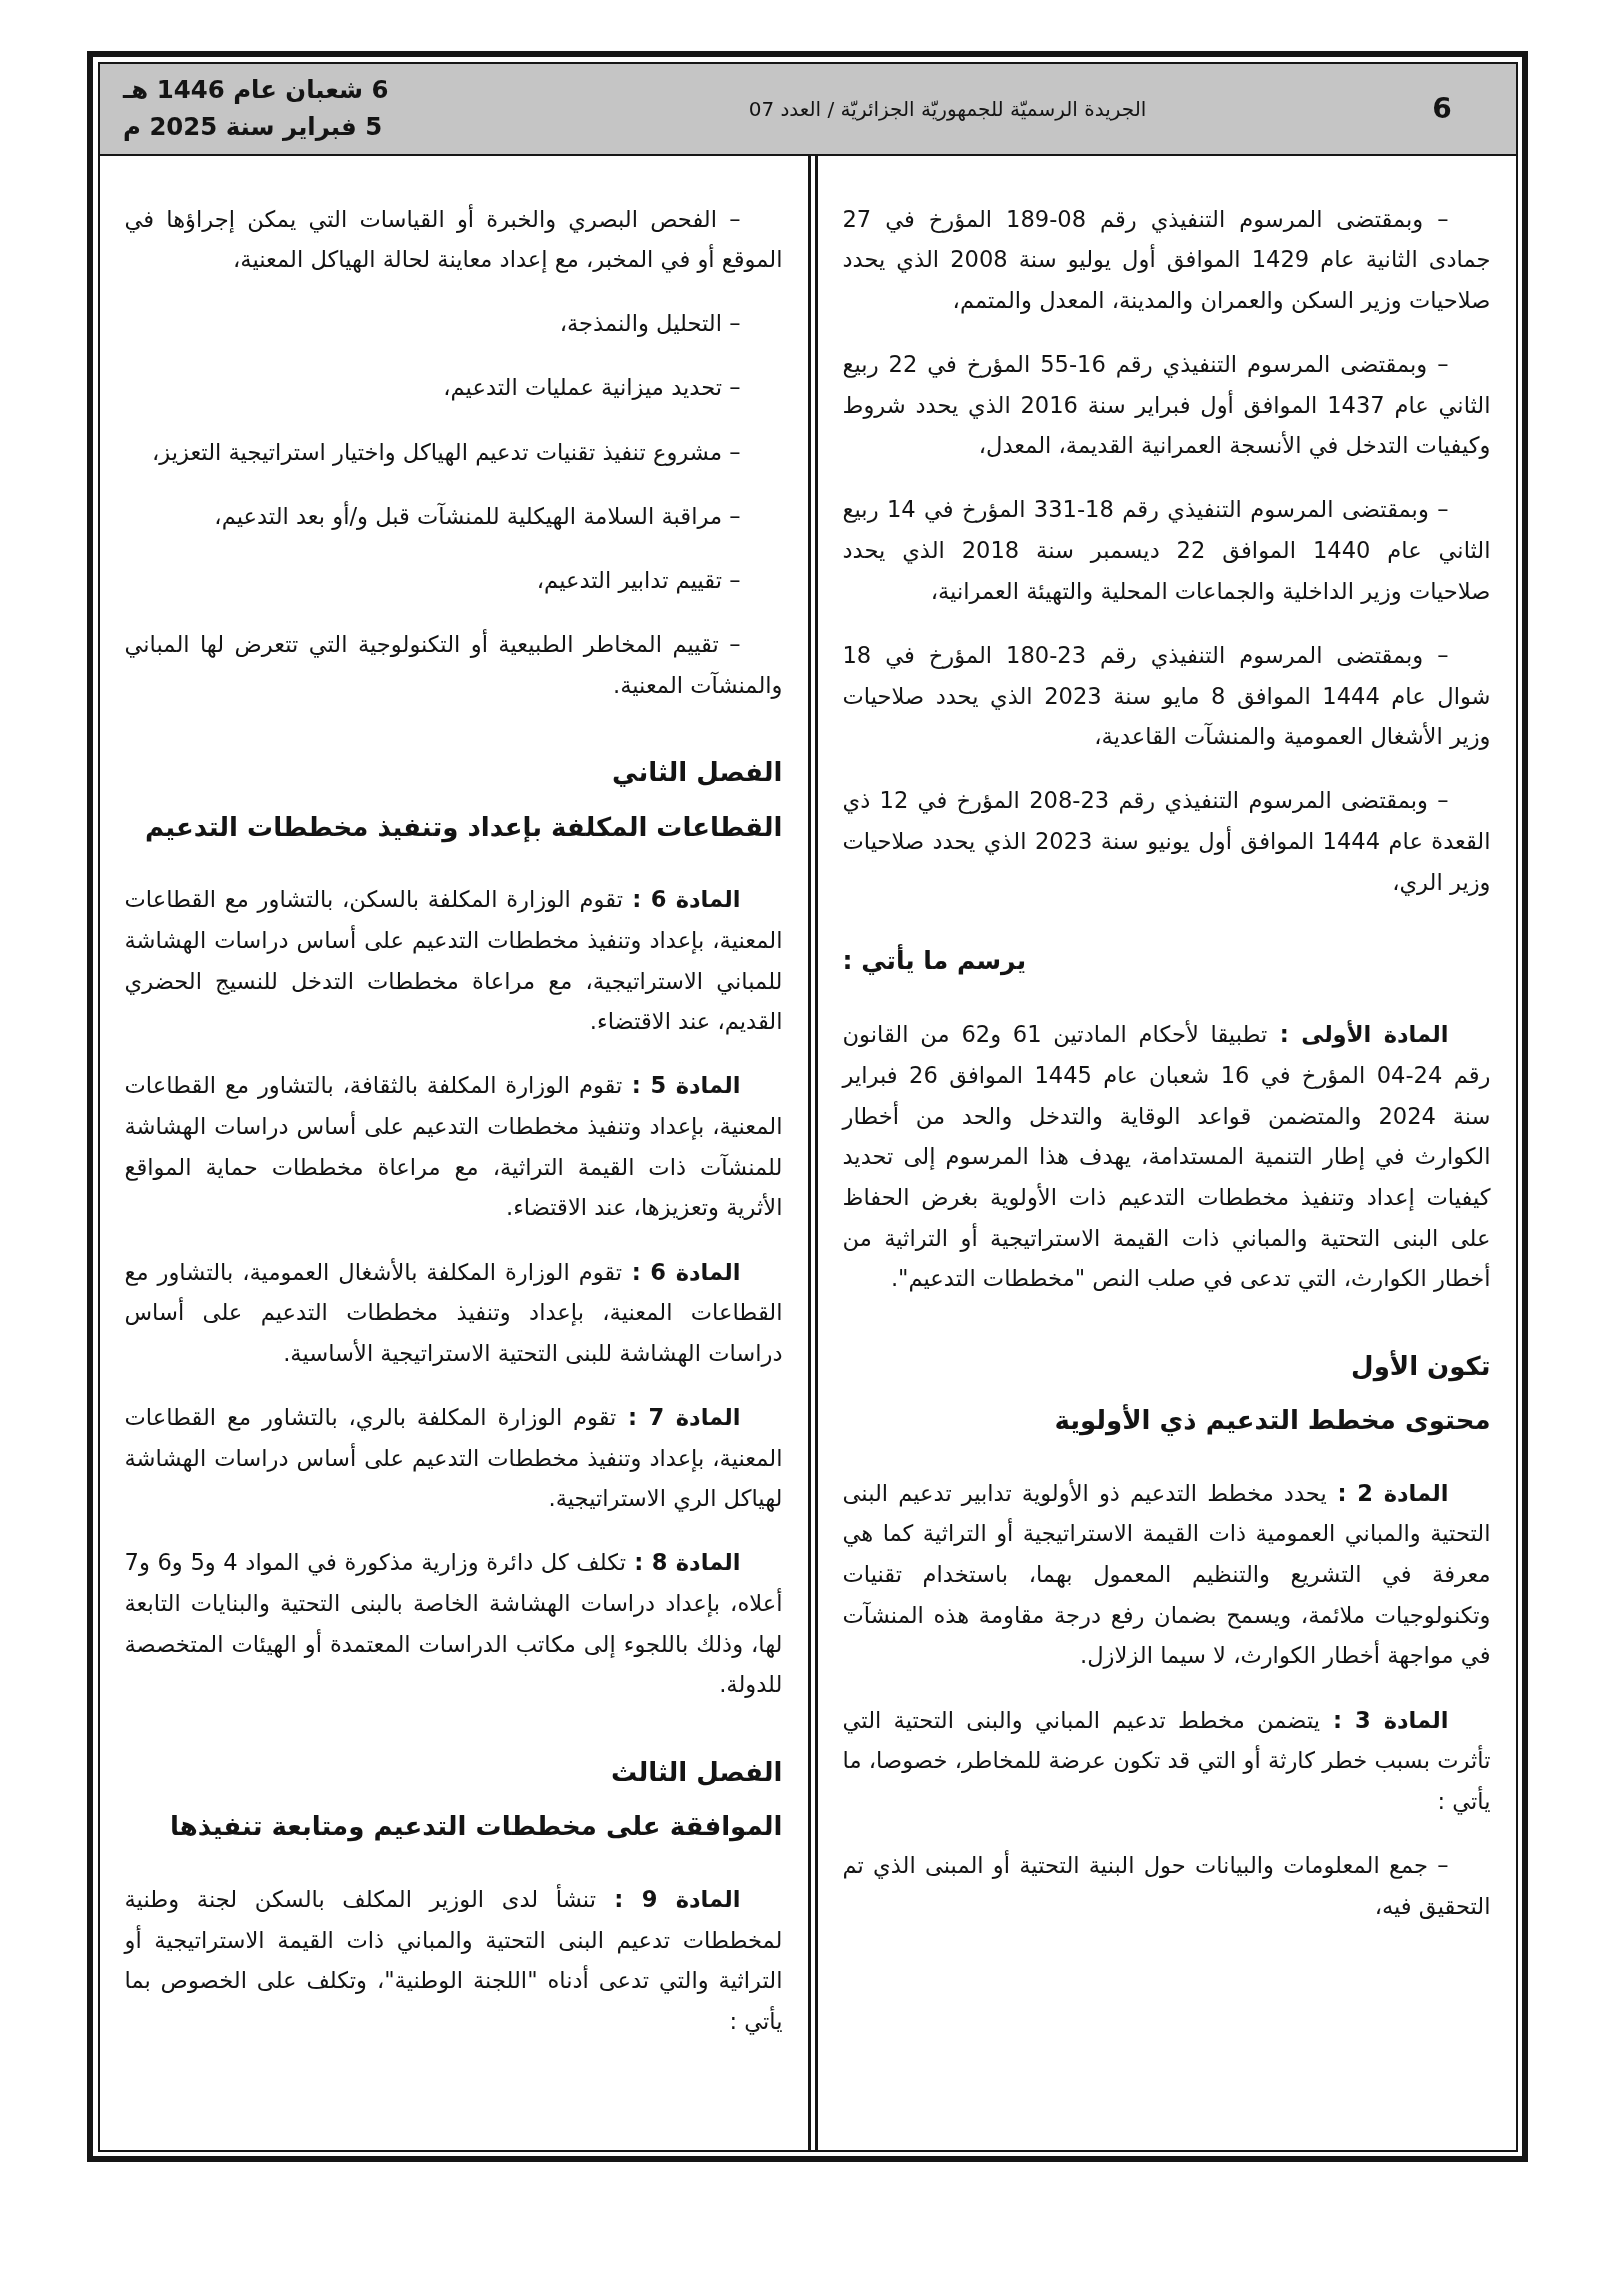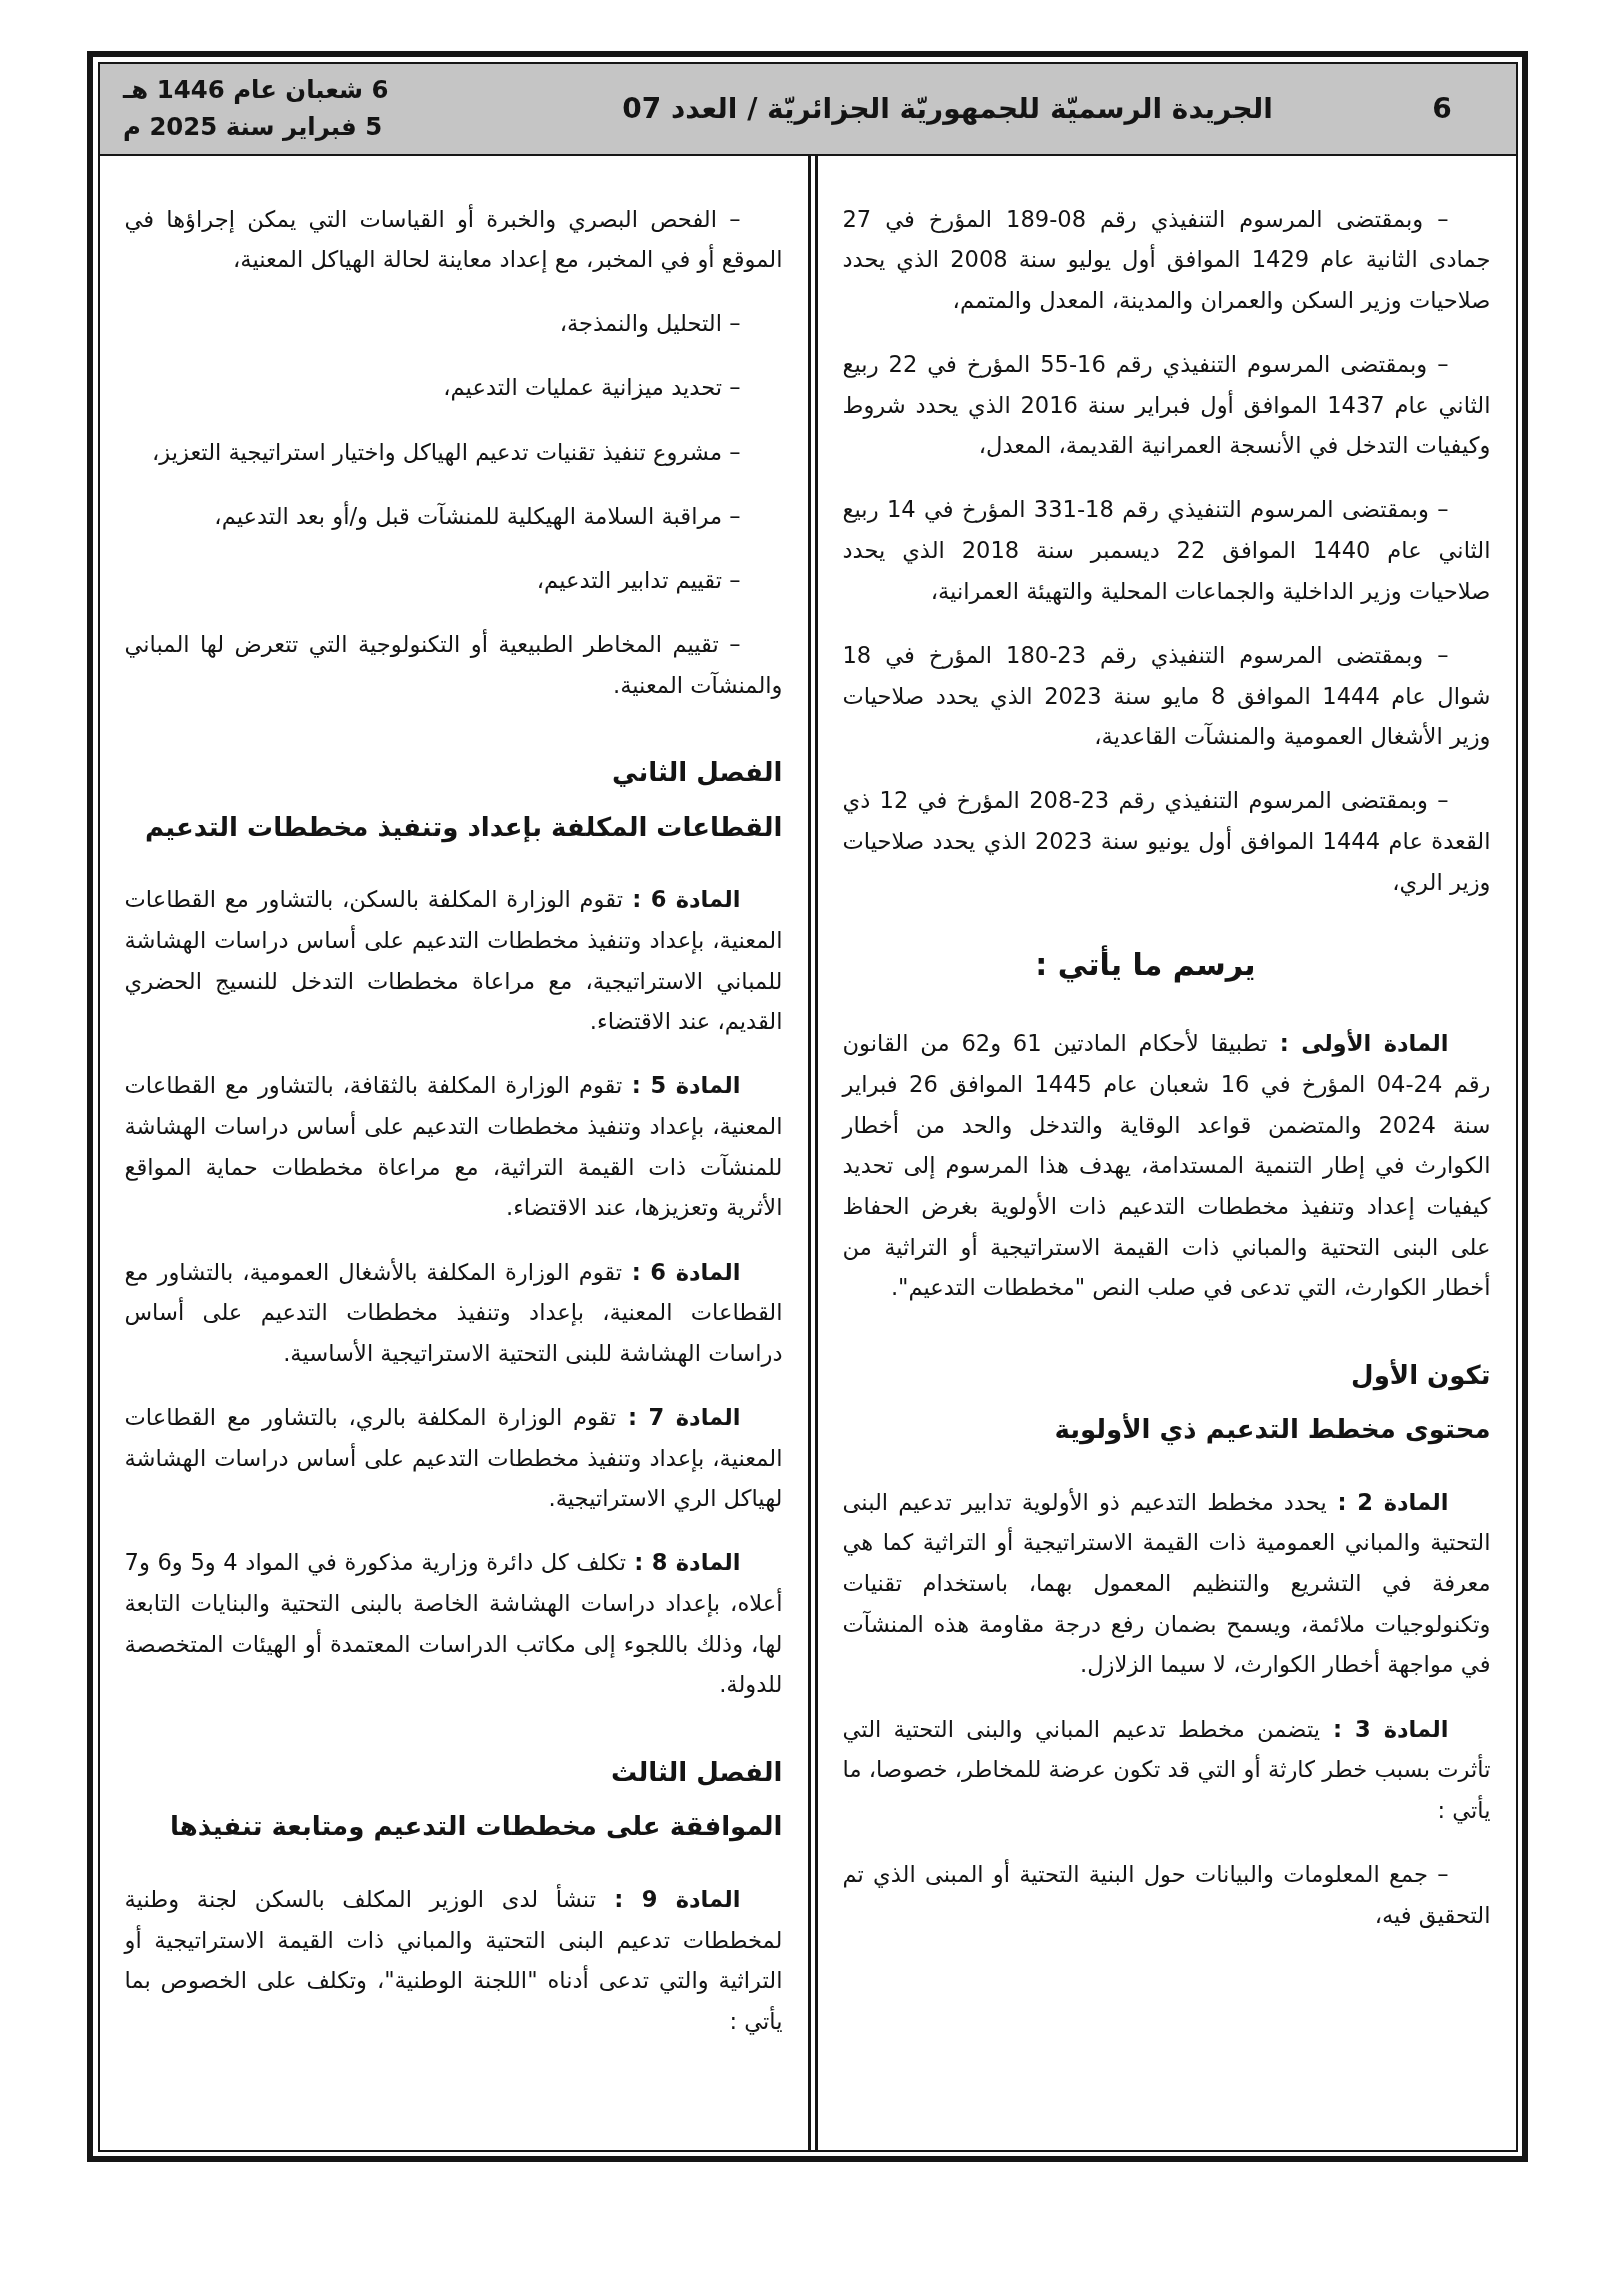--- a/index.html
+++ b/index.html
@@ -37,22 +37,22 @@
   }
   .page-num {
     width: 100px;
     text-align: center;
     font-size: 28px;
     font-weight: bold;
   }
   .mast-title {
     flex: 1;
     text-align: center;
-    font-size: 28px;
-    font-weight: bold;
+    font-size: 20px;
+    font-weight: normal;
     letter-spacing: 0.5px;
   }
   .mast-dates {
     width: 380px;
     text-align: left;
     font-size: 24.4px;
     font-weight: bold;
     line-height: 1.5;
   }
   .columns {
@@ -71,22 +71,22 @@
     margin: 23.5px 0;
     font-size: 22.6px;
     line-height: 1.8;
     text-align: justify;
     text-indent: 42px;
   }
   .col p:first-child { margin-top: 12px; }
   .lead { font-weight: bold; }
   p.formula {
     font-weight: bold;
-    font-size: 30px;
-    text-align: center;
+    font-size: 25px;
+    text-align: left;
     margin: 36px 0 31px;
   }
   h3.chapter, h3.chapter_title {
     text-align: right;
     font-size: 26px;
     font-weight: bold;
     margin: 0;
     text-indent: 0;
     line-height: 1.6;
   }

